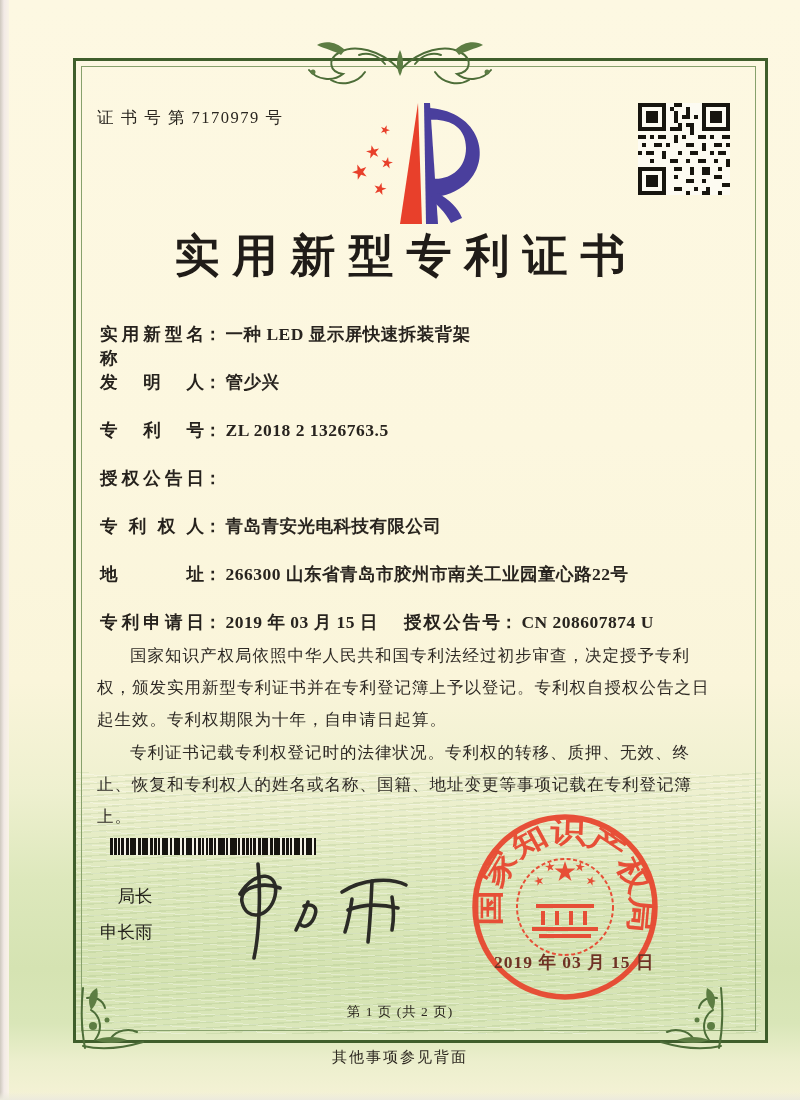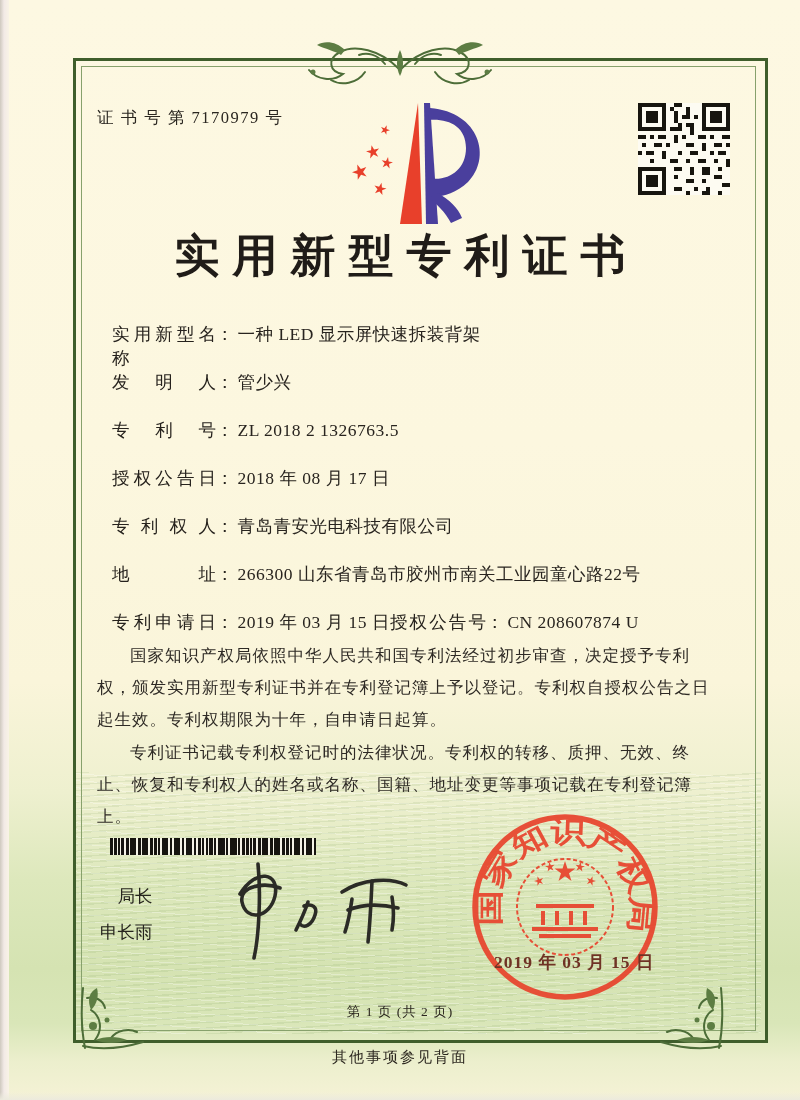--- a/index.html
+++ b/index.html
@@ -16,26 +16,26 @@
       repeating-linear-gradient(184deg,rgba(255,255,255,0.30) 0 1px,rgba(255,255,255,0) 1px 7px);}
   .frame-outer{position:absolute;left:73px;top:58px;width:689px;height:979px;
     border:3px solid #3f5e2b;z-index:2;}
   .frame-inner{position:absolute;left:81px;top:66px;width:673px;height:963px;
     border:1px solid #87a16c;z-index:2;}
   .cert-no{position:absolute;left:97px;top:107px;font-size:16.5px;letter-spacing:1.5px;color:#2a2620;z-index:5;}
   .qr{position:absolute;left:638px;top:103px;width:92px;height:92px;z-index:5;background:#fdfbf2;}
   .logo{position:absolute;left:338px;top:100px;width:168px;height:128px;z-index:5;}
   .title{position:absolute;left:0;top:226px;width:100%;text-align:center;
     font-size:45px;font-weight:bold;letter-spacing:13px;text-indent:13px;color:#201c18;z-index:5;}
-  .fields{position:absolute;left:112px;top:322px;width:620px;z-index:5;}
+  .fields{position:absolute;left:100px;top:322px;width:620px;z-index:5;font-weight:bold;}
   .field-row{display:flex;align-items:baseline;height:48px;font-size:17.5px;color:#28241f;}
   .field-label{display:inline-block;width:104px;text-align:justify;text-align-last:justify;color:#26221d;}
   .field-colon{margin:0 4px 0 0;}
   .field-value{letter-spacing:0.5px;white-space:nowrap;}
-  .grant-group2{display:flex;align-items:baseline;}
+  .grant-group2{margin-left:26px;display:flex;align-items:baseline;}
   .grant-group2 .field-label{width:96px;}
   .paragraphs{position:absolute;left:97px;top:640px;width:616px;z-index:5;
     font-size:16.5px;line-height:1.95;letter-spacing:1px;color:#2e2a25;}
   .paragraphs p{margin:0;text-indent:2em;}
   .barcode{position:absolute;left:110px;top:838px;width:206px;height:17px;z-index:6;
     background-color:#f4f2e6;
     background-image:
       repeating-linear-gradient(90deg,#16140f 0 2px,rgba(0,0,0,0) 2px 4px),
       repeating-linear-gradient(90deg,#16140f 0 1px,rgba(0,0,0,0) 1px 6px),
       repeating-linear-gradient(90deg,#16140f 0 3px,rgba(0,0,0,0) 3px 11px);}
@@ -226,21 +226,20 @@
       <span class="field-value">管少兴</span>
     </div>
     <div class="field-row">
       <span class="field-label">专利号</span>
         <span class="field-colon">：</span>
       <span class="field-value">ZL 2018 2 1326763.5</span>
     </div>
     <div class="field-row">
       <span class="field-label">授权公告日</span>
         <span class="field-colon">：</span>
-      <span class="field-value">2018 年 08 月 17 日</span>
     </div>
     <div class="field-row">
       <span class="field-label">专利权人</span>
         <span class="field-colon">：</span>
       <span class="field-value">青岛青安光电科技有限公司</span>
     </div>
     <div class="field-row">
       <span class="field-label">地址</span>
         <span class="field-colon">：</span>
       <span class="field-value">266300 山东省青岛市胶州市南关工业园童心路22号</span>

